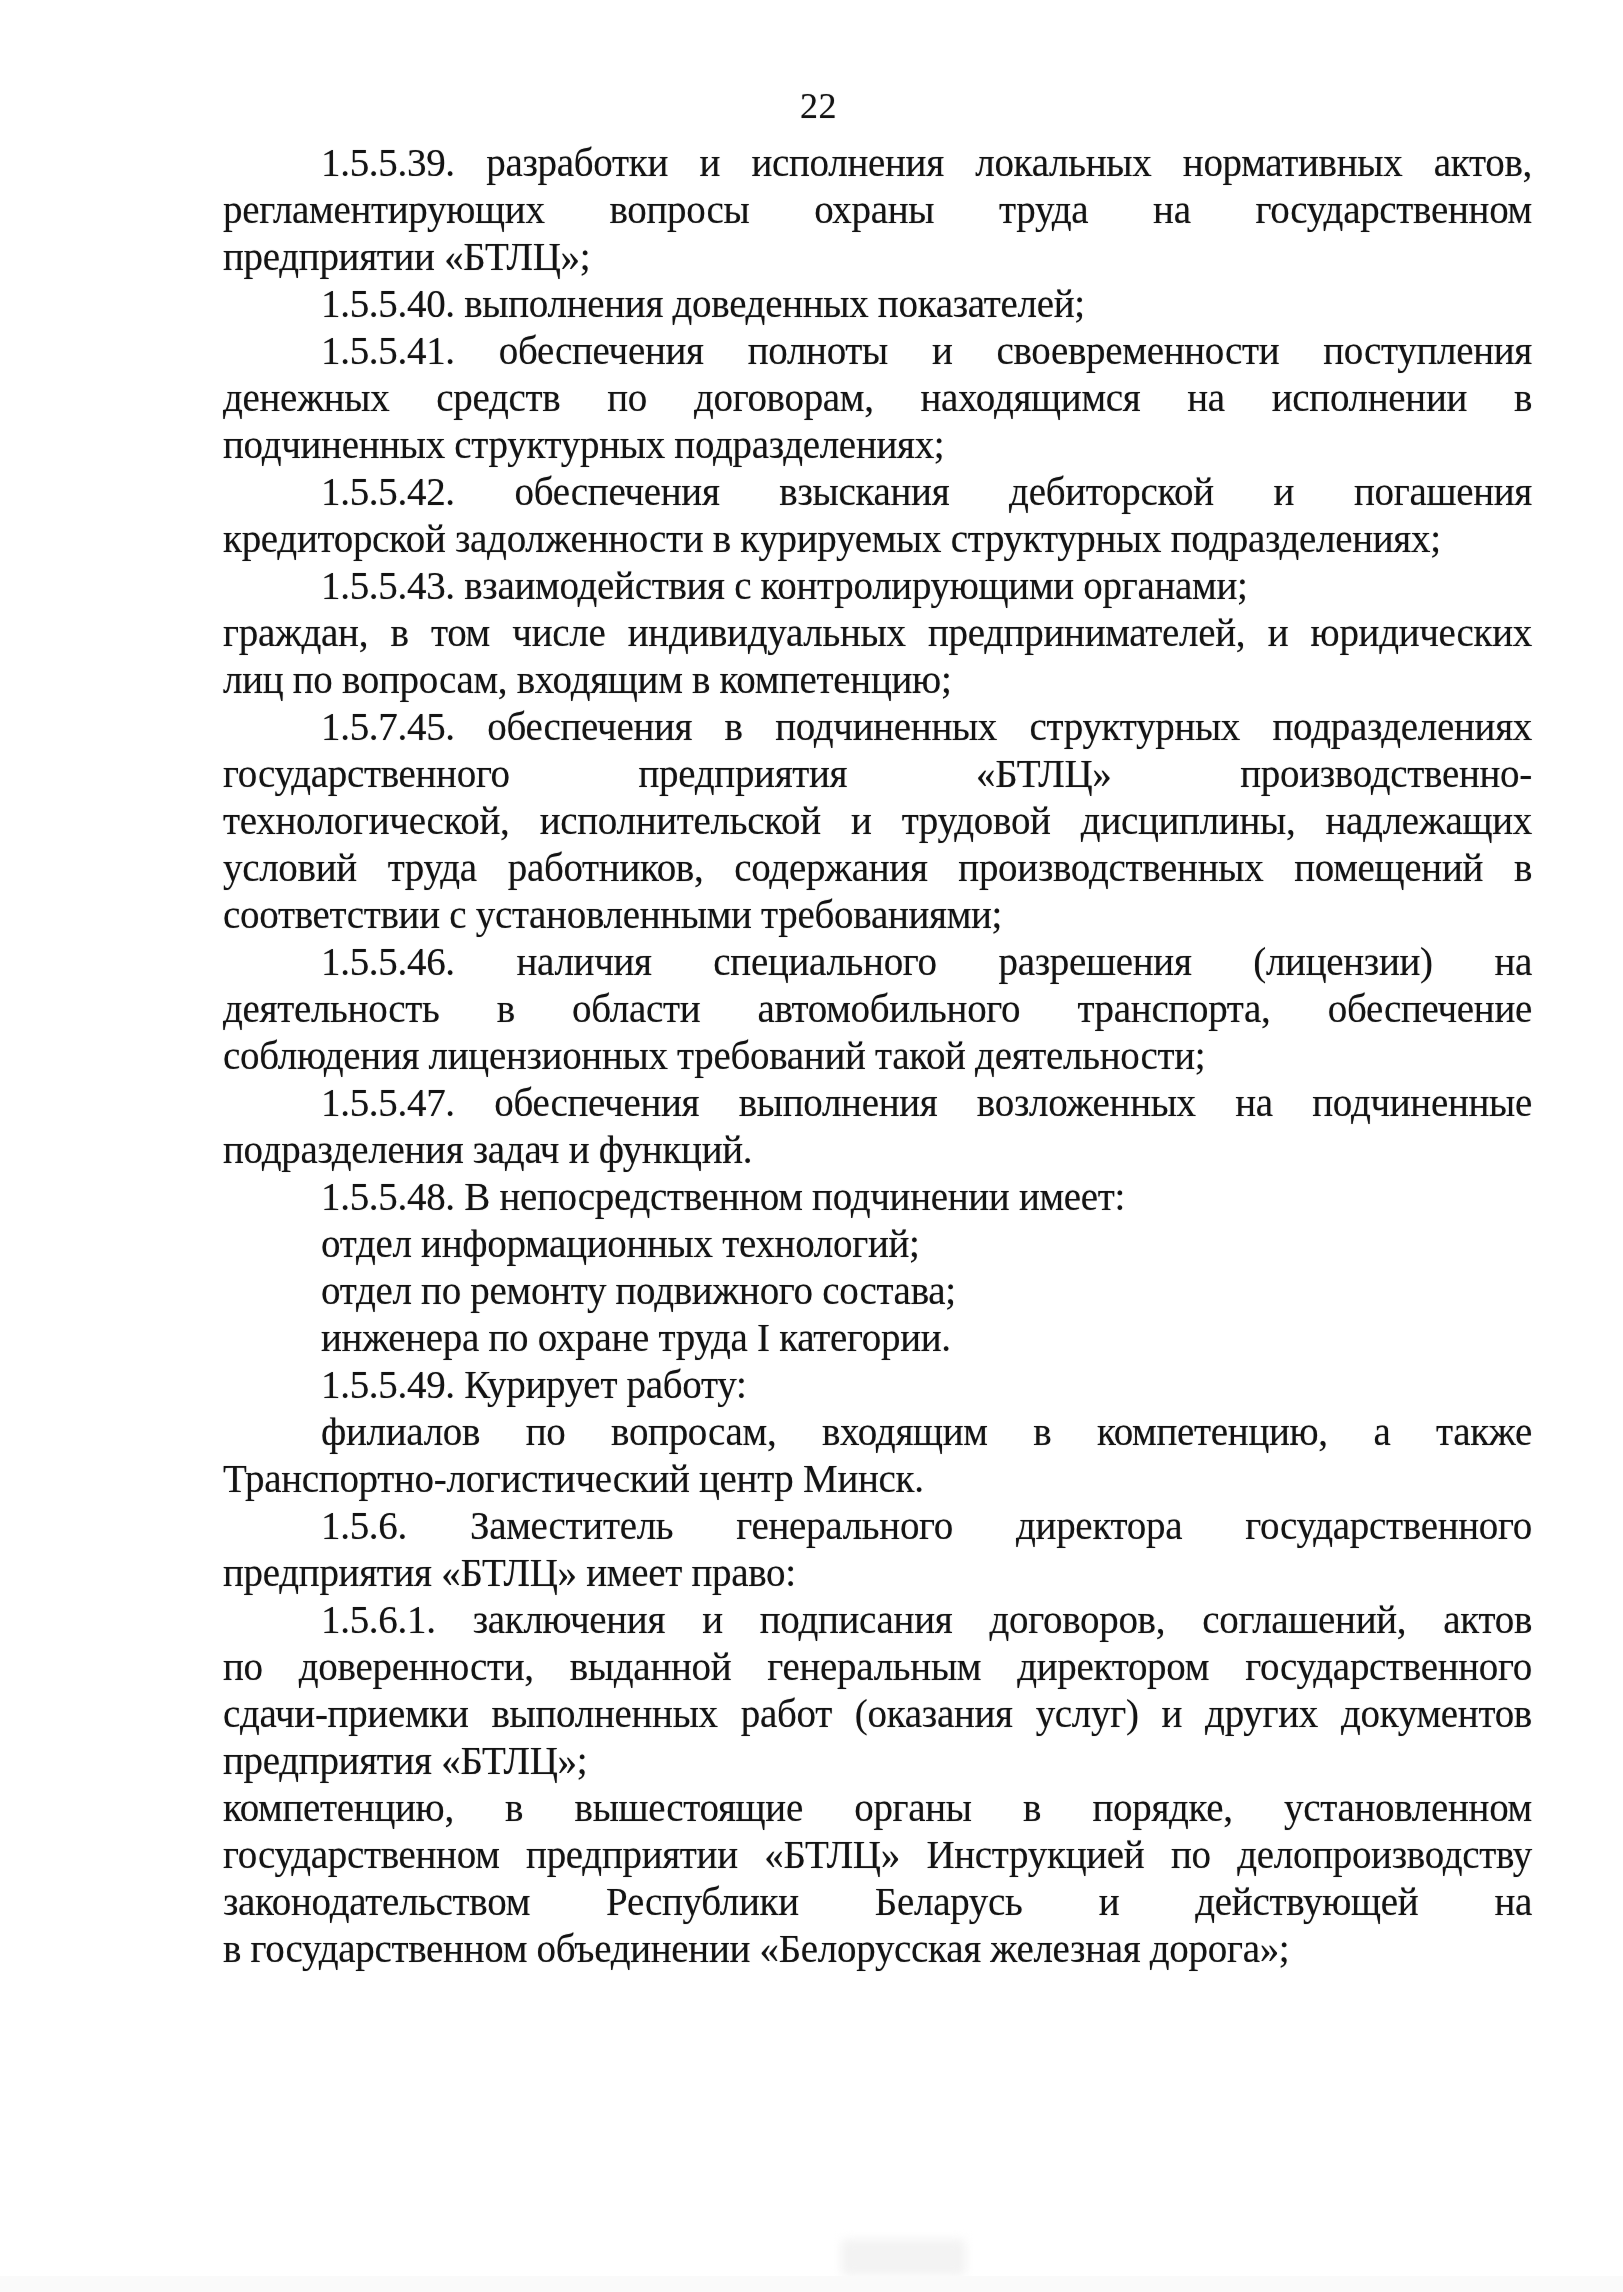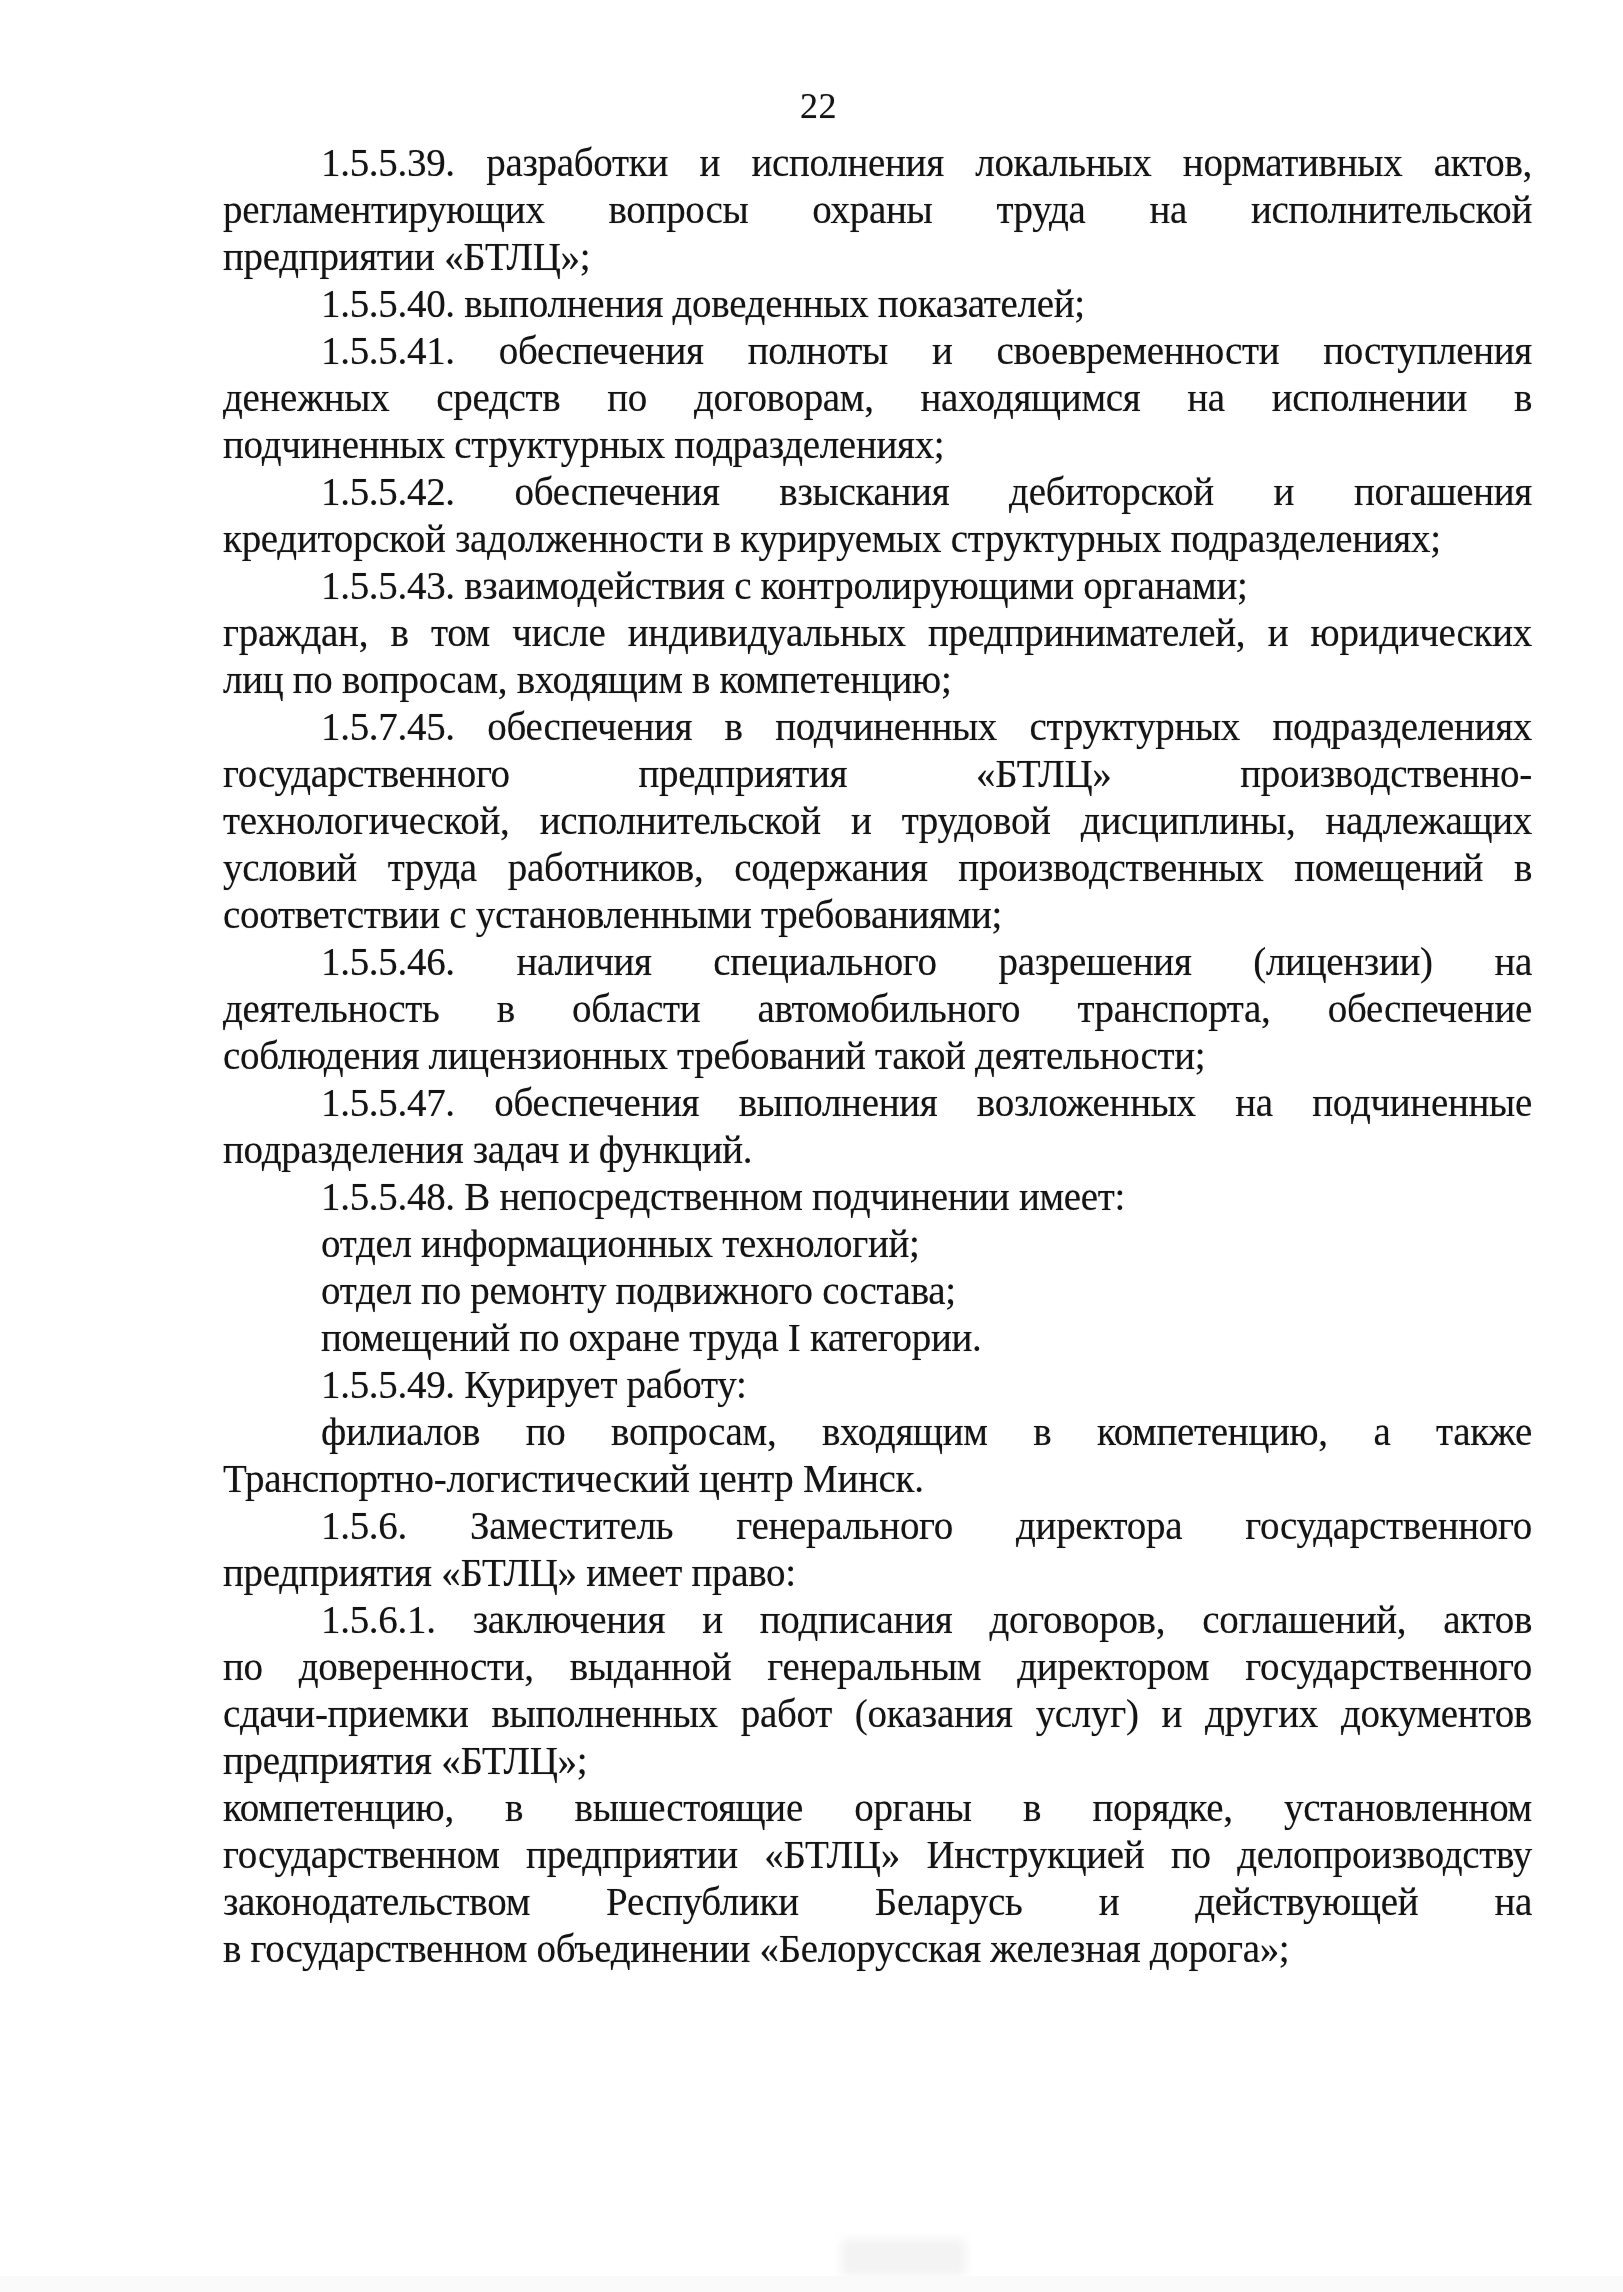--- a/index.html
+++ b/index.html
@@ -75,21 +75,21 @@
 </style>
 </head>
 <body>
 
 <div class="page">
   <div class="page-number">22</div>
 
   <div class="body-text">
       <div class="para">
         <div class="line first">1.5.5.39. разработки и исполнения локальных нормативных актов,</div>
-        <div class="line">регламентирующих вопросы охраны труда на исполнительской</div>
+        <div class="line">регламентирующих вопросы охраны труда на государственном</div>
         <div class="line last">предприятии «БТЛЦ»;</div>
       </div>
       <div class="para">
         <div class="line first last">1.5.5.40. выполнения доведенных показателей;</div>
       </div>
       <div class="para">
         <div class="line first">1.5.5.41. обеспечения полноты и своевременности поступления</div>
         <div class="line">денежных средств по договорам, находящимся на исполнении в</div>
         <div class="line last">подчиненных структурных подразделениях;</div>
       </div>
@@ -123,21 +123,21 @@
       <div class="para">
         <div class="line first last">1.5.5.48. В непосредственном подчинении имеет:</div>
       </div>
       <div class="para">
         <div class="line first last">отдел информационных технологий;</div>
       </div>
       <div class="para">
         <div class="line first last">отдел по ремонту подвижного состава;</div>
       </div>
       <div class="para">
-        <div class="line first last">помещений по охране труда I категории.</div>
+        <div class="line first last">инженера по охране труда I категории.</div>
       </div>
       <div class="para">
         <div class="line first last">1.5.5.49. Курирует работу:</div>
       </div>
       <div class="para">
         <div class="line first">филиалов по вопросам, входящим в компетенцию, а также</div>
         <div class="line last">Транспортно-логистический центр Минск.</div>
       </div>
       <div class="para">
         <div class="line first">1.5.6. Заместитель генерального директора государственного</div>

